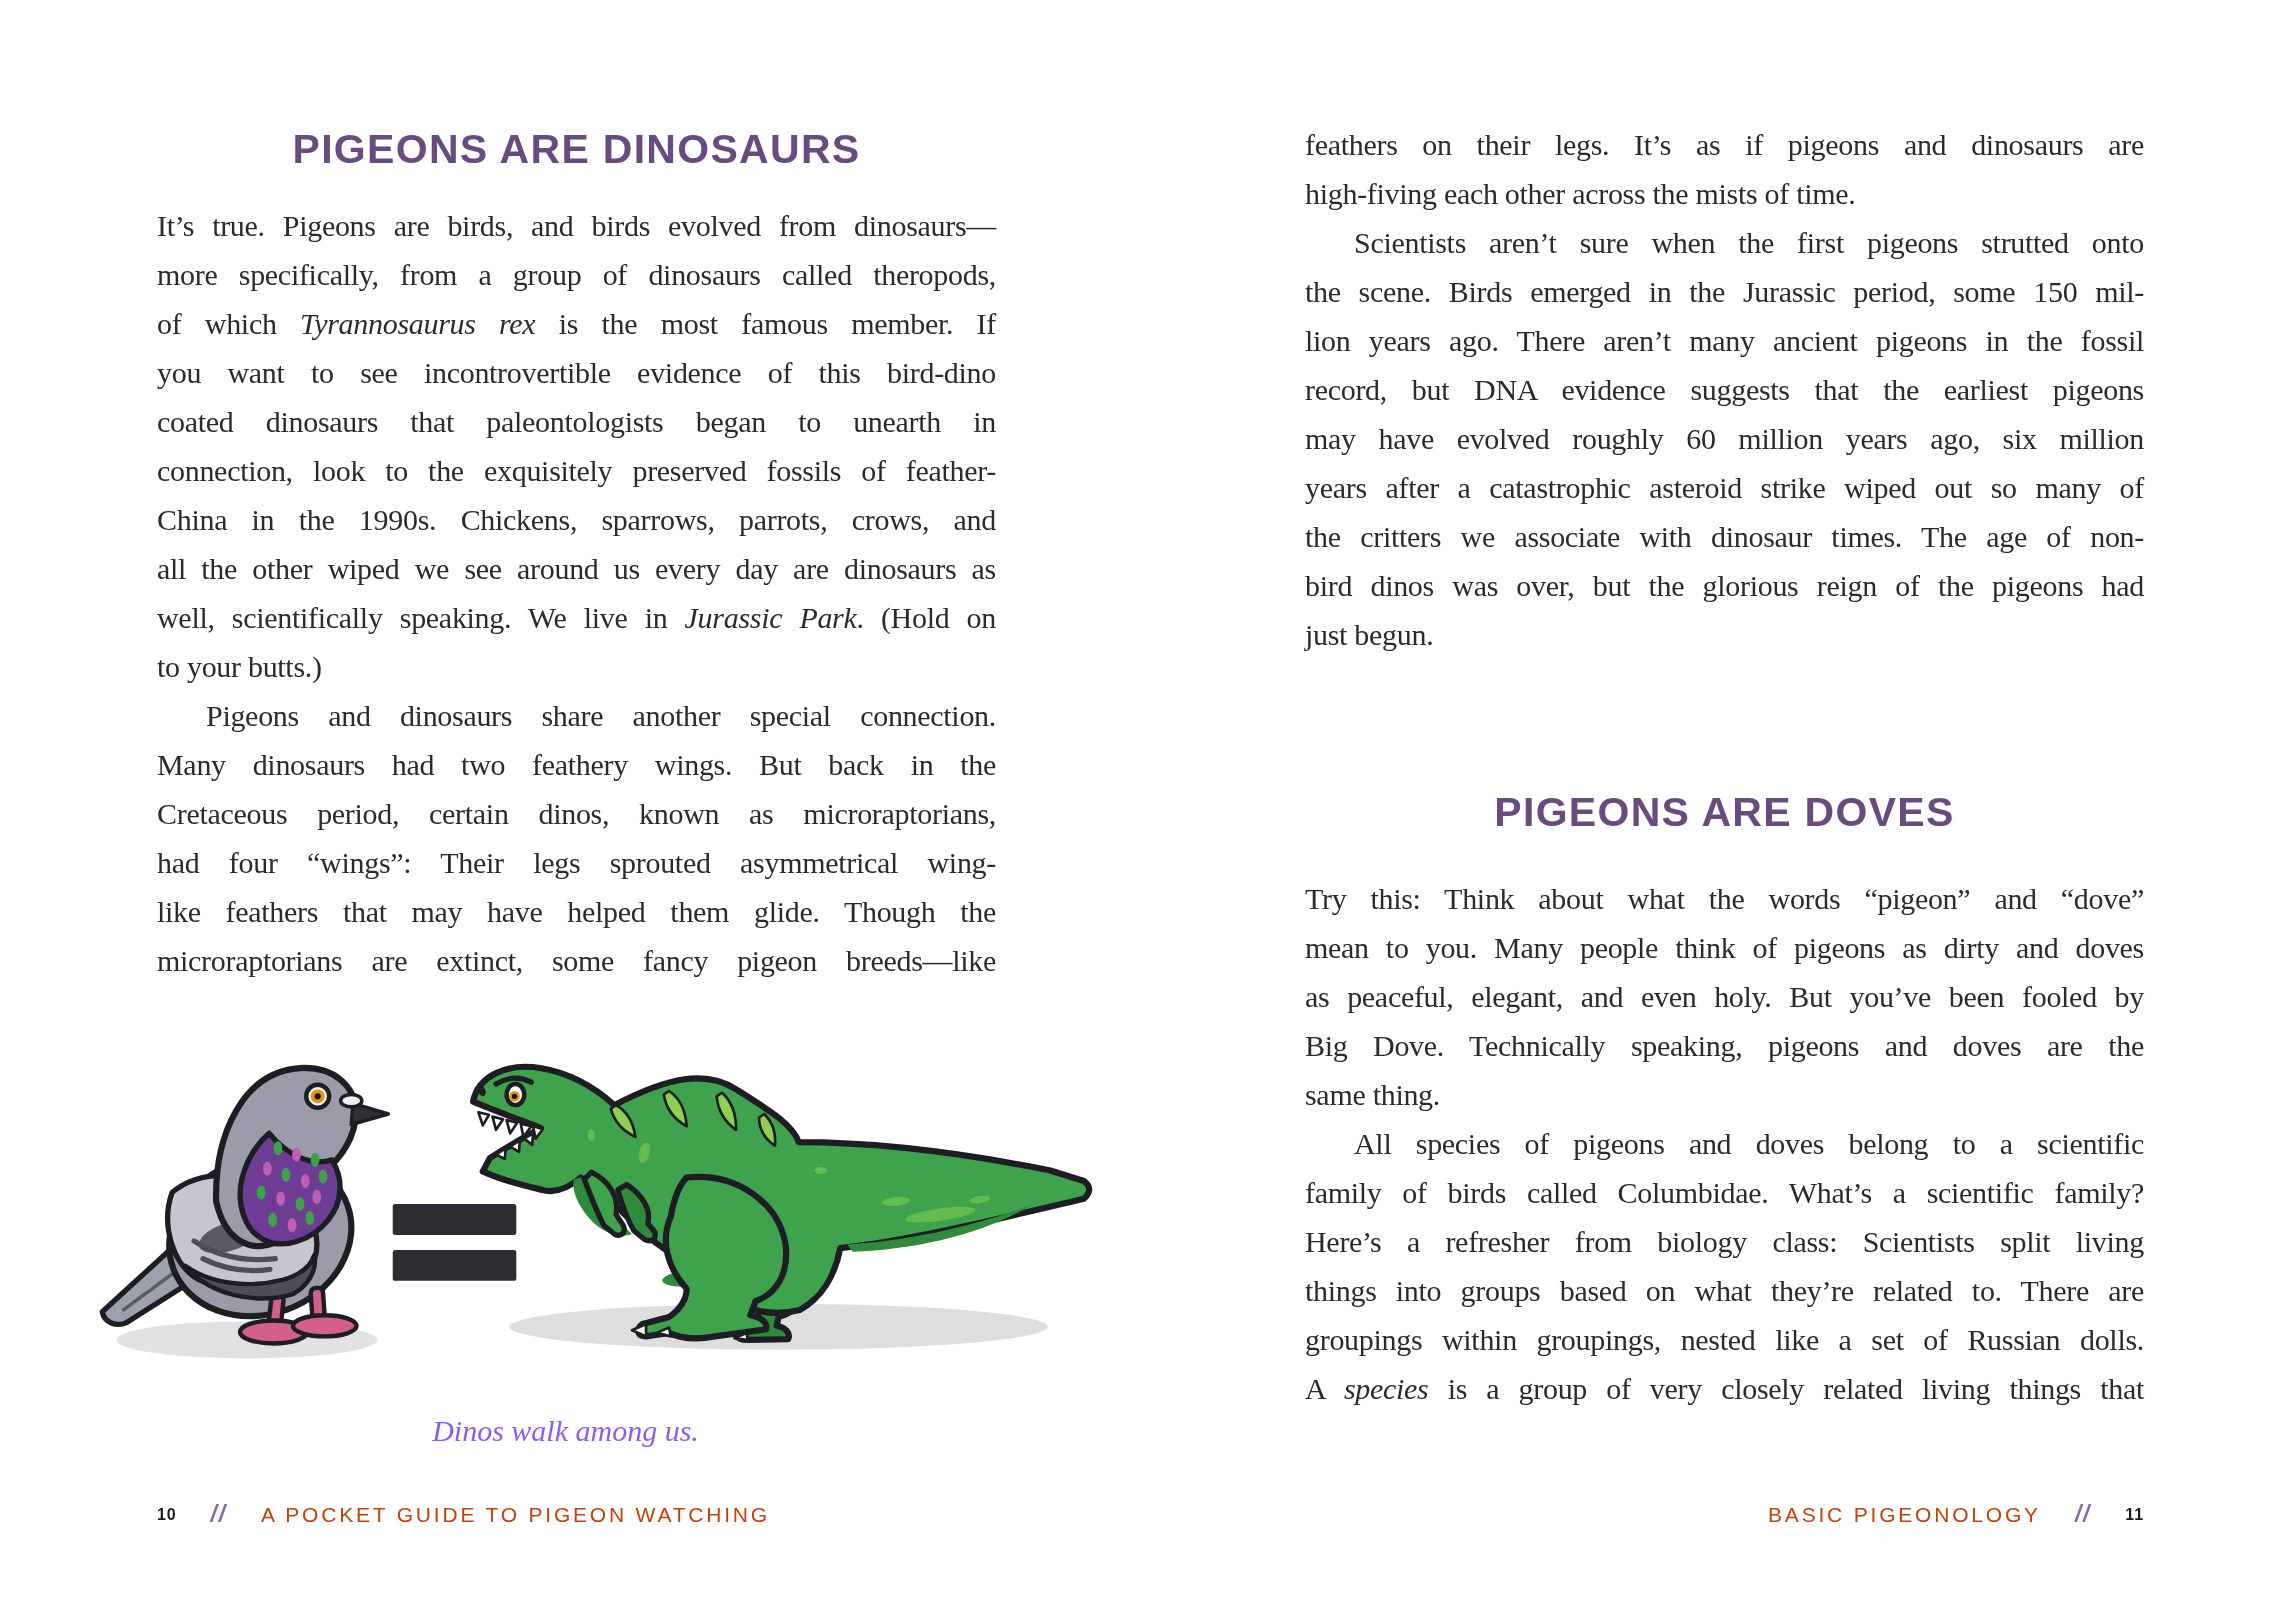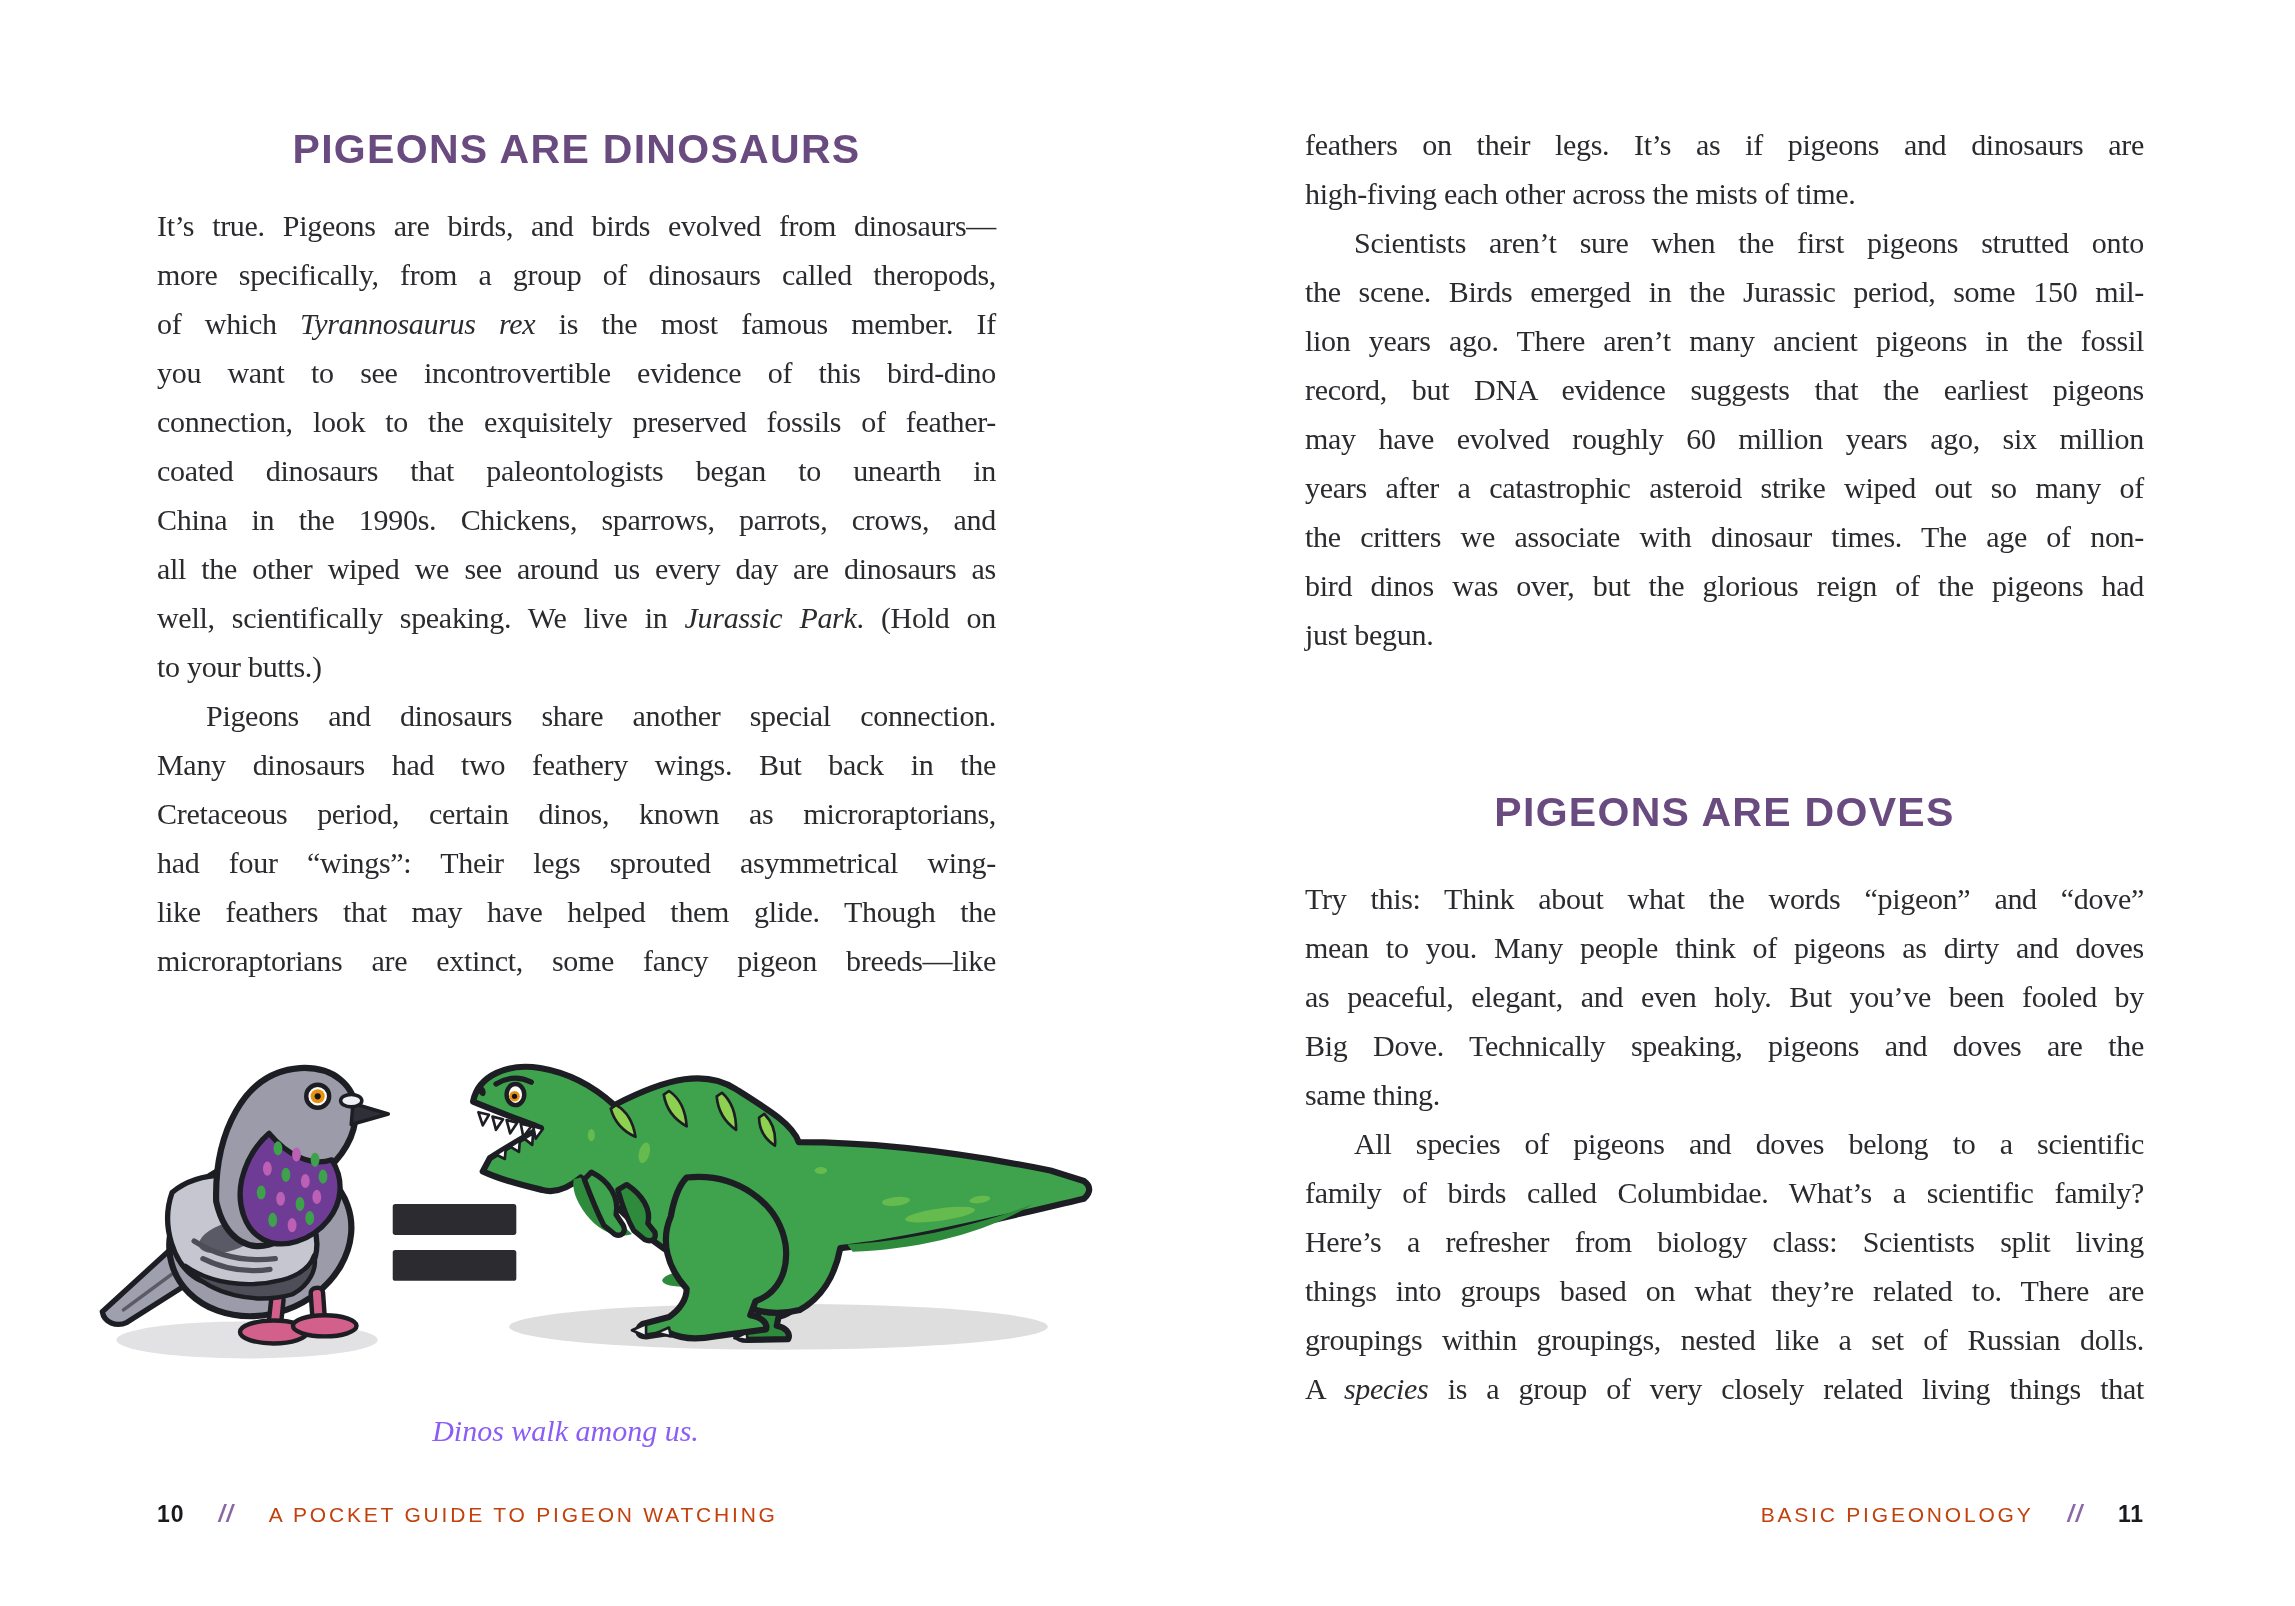--- a/index.html
+++ b/index.html
@@ -19,41 +19,41 @@
   .jl.ind{text-indent:49px;}
   .jl em{font-style:italic;}
 
   .caption{position:absolute;left:124px;top:1411px;width:883px;text-align:center;
            font-style:italic;font-size:30px;line-height:39px;color:#8b5cf6;}
 
   .footer{position:absolute;top:1501px;display:flex;align-items:center;
           font-family:"Liberation Sans",sans-serif;}
   .footer-left{left:157px;}
   .footer-right{left:1305px;width:839px;justify-content:flex-end;}
-  .pagenum{font-weight:700;font-size:23px;color:#1a191d;letter-spacing:0.9px;}
+  .pagenum{font-weight:700;font-size:16px;color:#1a191d;letter-spacing:0.9px;}
   .fsep{font-style:italic;font-weight:600;font-size:23px;color:#8a68a5;
         letter-spacing:1.8px;margin:0 34px;}
   .ftitle{font-size:21px;letter-spacing:2.8px;color:#c2410c;}
 
   .illustration{position:absolute;left:97px;top:1029px;width:1024px;height:380px;}
 </style>
 </head>
 <body>
 
 <div class="spread">
 
   <div class="heading" style="left:157px;top:125px;">PIGEONS ARE DINOSAURS</div>
 
   <div class="textcol" style="left:157px;top:201px;">
     <div class="jl">It’s true. Pigeons are birds, and birds evolved from dinosaurs—</div>
     <div class="jl">more specifically, from a group of dinosaurs called theropods,</div>
     <div class="jl">of which <em>Tyrannosaurus rex</em> is the most famous member. If</div>
     <div class="jl">you want to see incontrovertible evidence of this bird-dino</div>
+    <div class="jl">coated dinosaurs that paleontologists began to unearth in</div>
     <div class="jl">connection, look to the exquisitely preserved fossils of feather-</div>
-    <div class="jl">coated dinosaurs that paleontologists began to unearth in</div>
     <div class="jl">China in the 1990s. Chickens, sparrows, parrots, crows, and</div>
     <div class="jl">all the other wiped we see around us every day are dinosaurs as</div>
     <div class="jl">well, scientifically speaking. We live in <em>Jurassic Park</em>. (Hold on</div>
     <div class="jl last">to your butts.)</div>
     <div class="jl ind">Pigeons and dinosaurs share another special connection.</div>
     <div class="jl">Many dinosaurs had two feathery wings. But back in the</div>
     <div class="jl">Cretaceous period, certain dinos, known as microraptorians,</div>
     <div class="jl">had four “wings”: Their legs sprouted asymmetrical wing-</div>
     <div class="jl">like feathers that may have helped them glide. Though the</div>
     <div class="jl">microraptorians are extinct, some fancy pigeon breeds—like</div>

